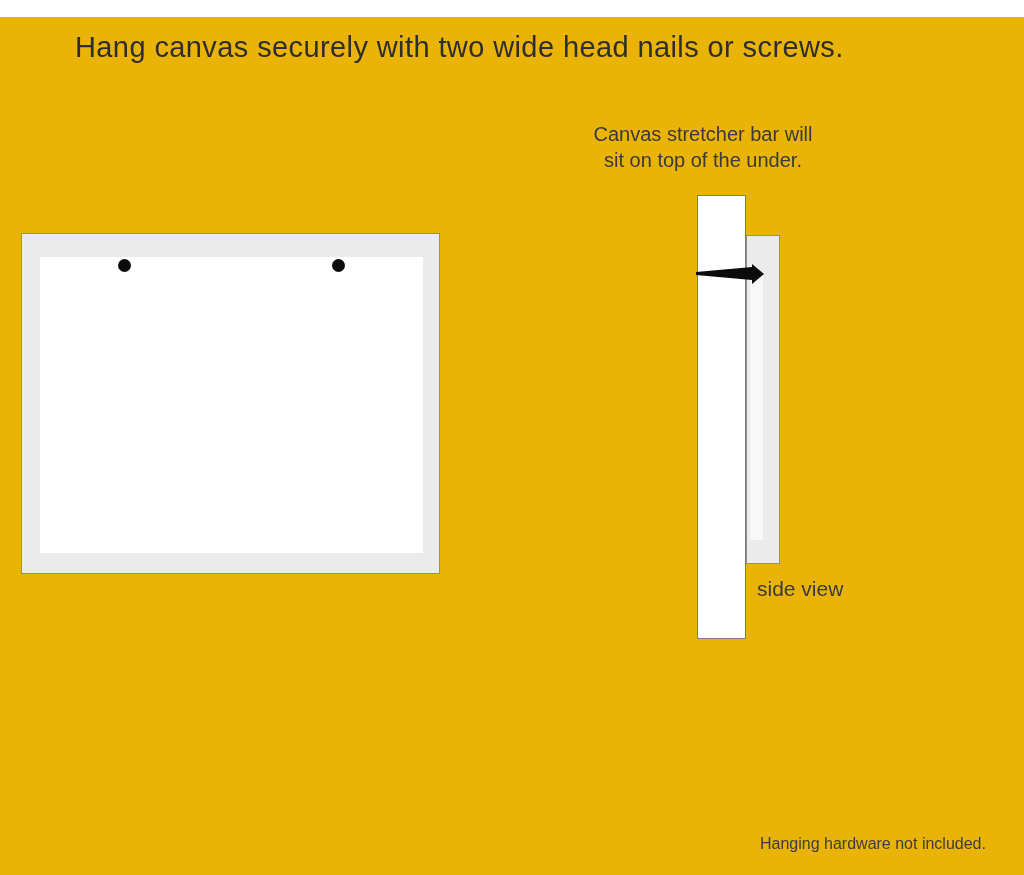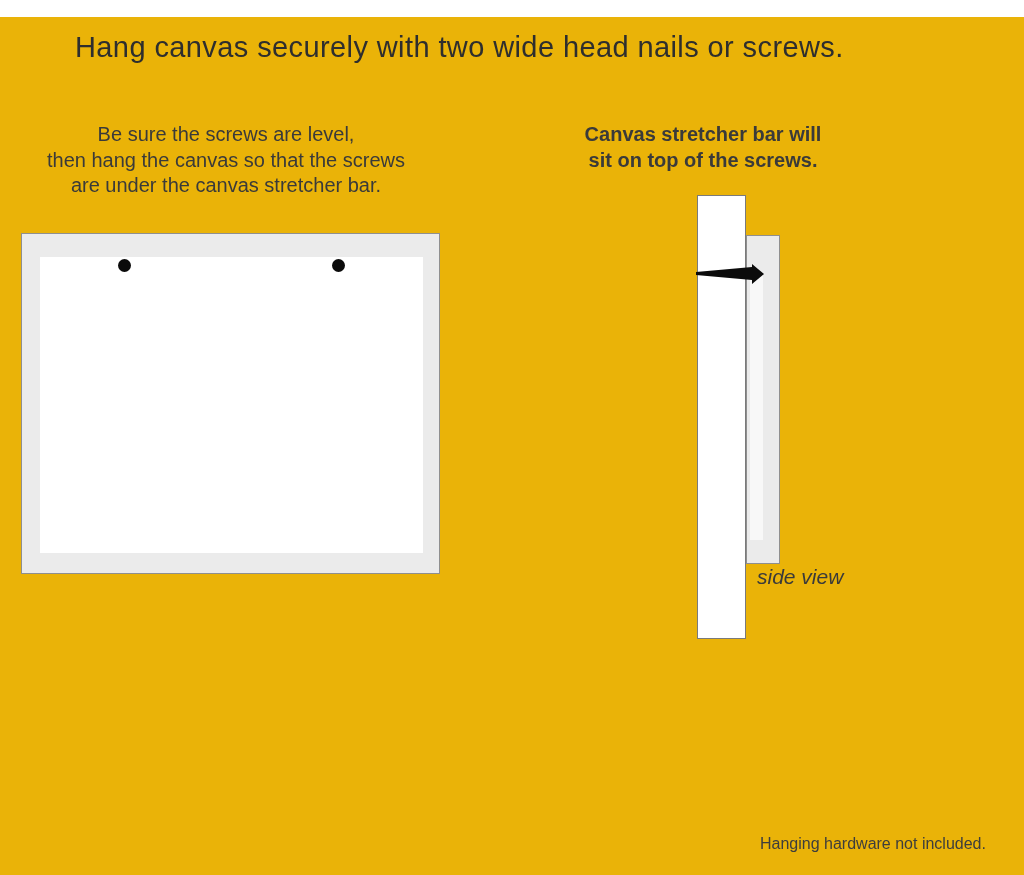--- a/index.html
+++ b/index.html
@@ -25,21 +25,21 @@
     font-weight: 400;
   }
   .instruction {
     position: absolute;
     text-align: center;
     font-size: 20px;
     line-height: 25.5px;
     color: #3a3a3a;
   }
   .instruction-left { left: 26px;  top: 105px; width: 400px; }
-  .instruction-right{ left: 553px; top: 105px; width: 300px; font-weight: bold; }
+  .instruction-right{ left: 553px; top: 105px; width: 300px; }
 
   
   .front-canvas {
     position: absolute;
     left: 21px; top: 216px;
     width: 419px; height: 341px;
     background: #ebebeb;
     border: 1px solid #8f8f8f;
   }
   .front-canvas-inner {
@@ -57,21 +57,21 @@
   }
   .nail-dot.d1 { left: 96px; }
   .nail-dot.d2 { left: 310px; }
   .view-label {
     position: absolute;
     font-size: 21px;
     color: #3a3a3a;
     white-space: nowrap;
   }
   .front-label { left: 240px; top: 560px; width: 208px; text-align: right; }
-  .side-label  { left: 757px; top: 548px; font-style: italic; }
+  .side-label  { left: 757px; top: 560px; }
 
   
   .side-canvas {
     position: absolute;
     left: 746px; top: 218px;
     width: 34px; height: 329px;
     background: #ebebeb;
     border: 1px solid #8f8f8f;
     z-index: 1;
   }
@@ -106,29 +106,24 @@
     color: #3d3d3d;
   }
 </style>
 </head>
 <body>
 
 <div class="page">
 
   <div class="title">Hang canvas securely with two wide head nails or screws.</div>
 
-  <div class="instruction instruction-left">
-    <div>Be sure the screws are level,</div>
-    <div>then hang the canvas so that the screws</div>
-    <div>are under the canvas stretcher bar.</div>
-  </div>
 
   <div class="instruction instruction-right">
     <div>Canvas stretcher bar will</div>
-    <div>sit on top of the screws.</div>
+    <div>sit on top of the under.</div>
   </div>
 
   <div class="front-canvas">
     <div class="front-canvas-inner"></div>
     <div class="nail-dot d1"></div>
     <div class="nail-dot d2"></div>
   </div>
 
   <div class="side-canvas">
     <div class="side-canvas-inner"></div>

